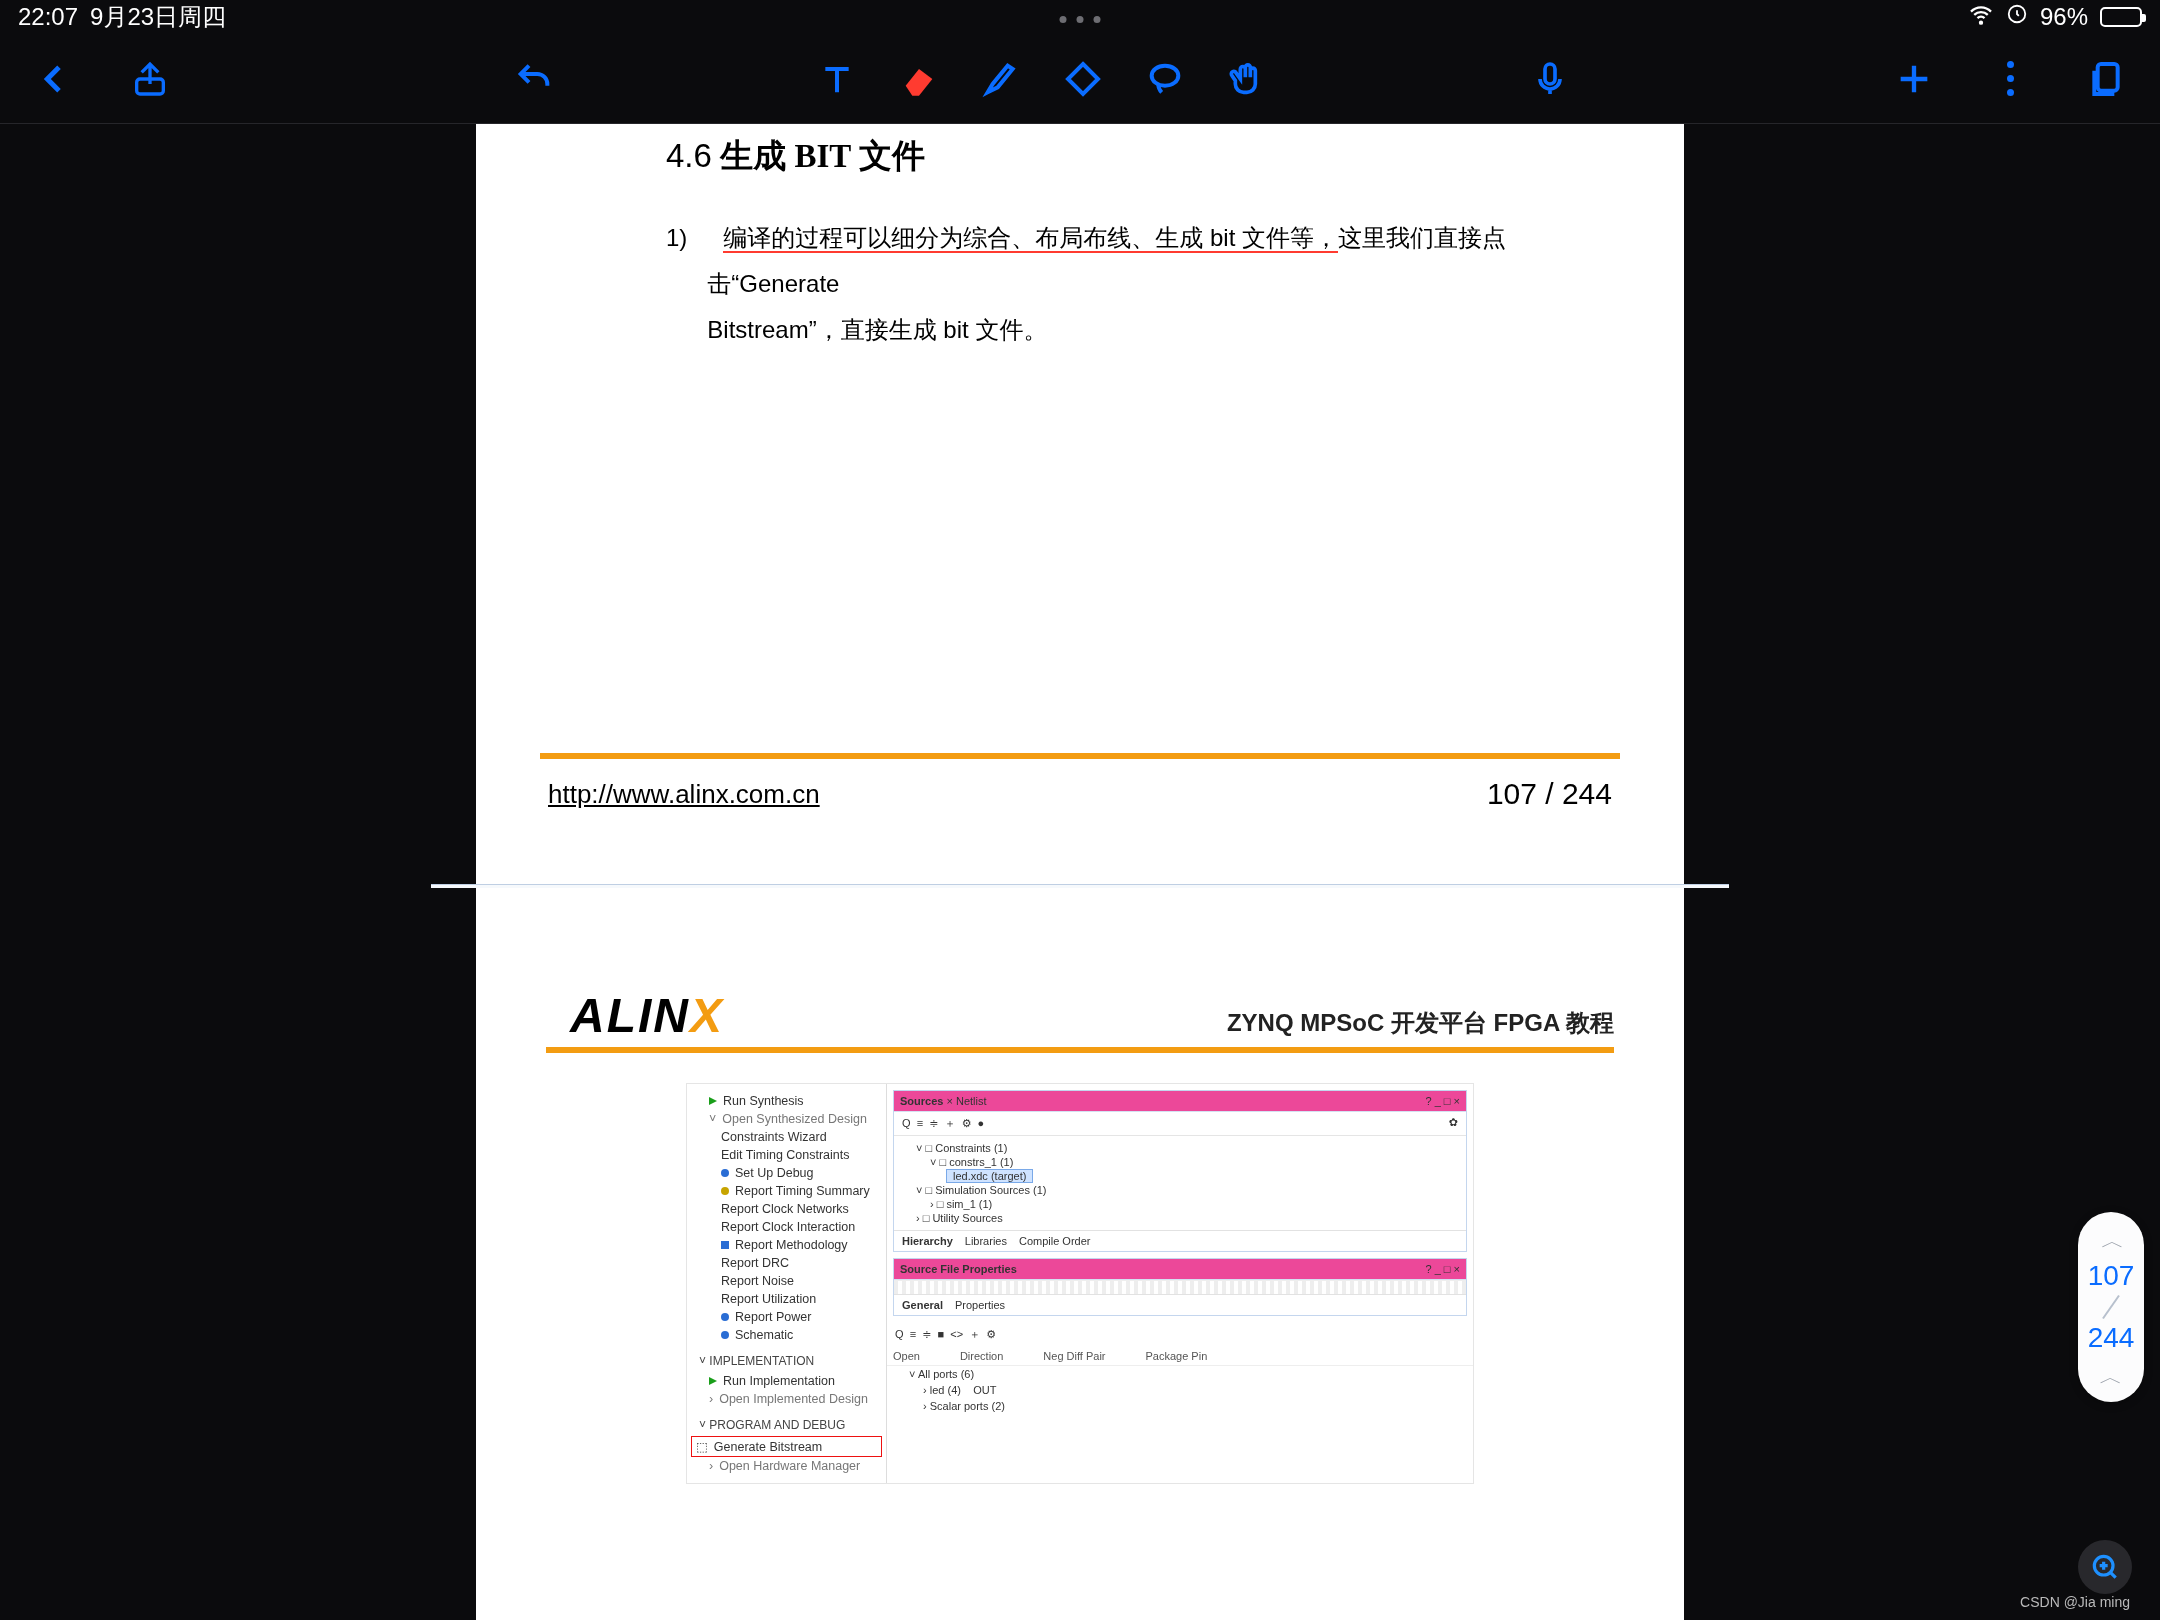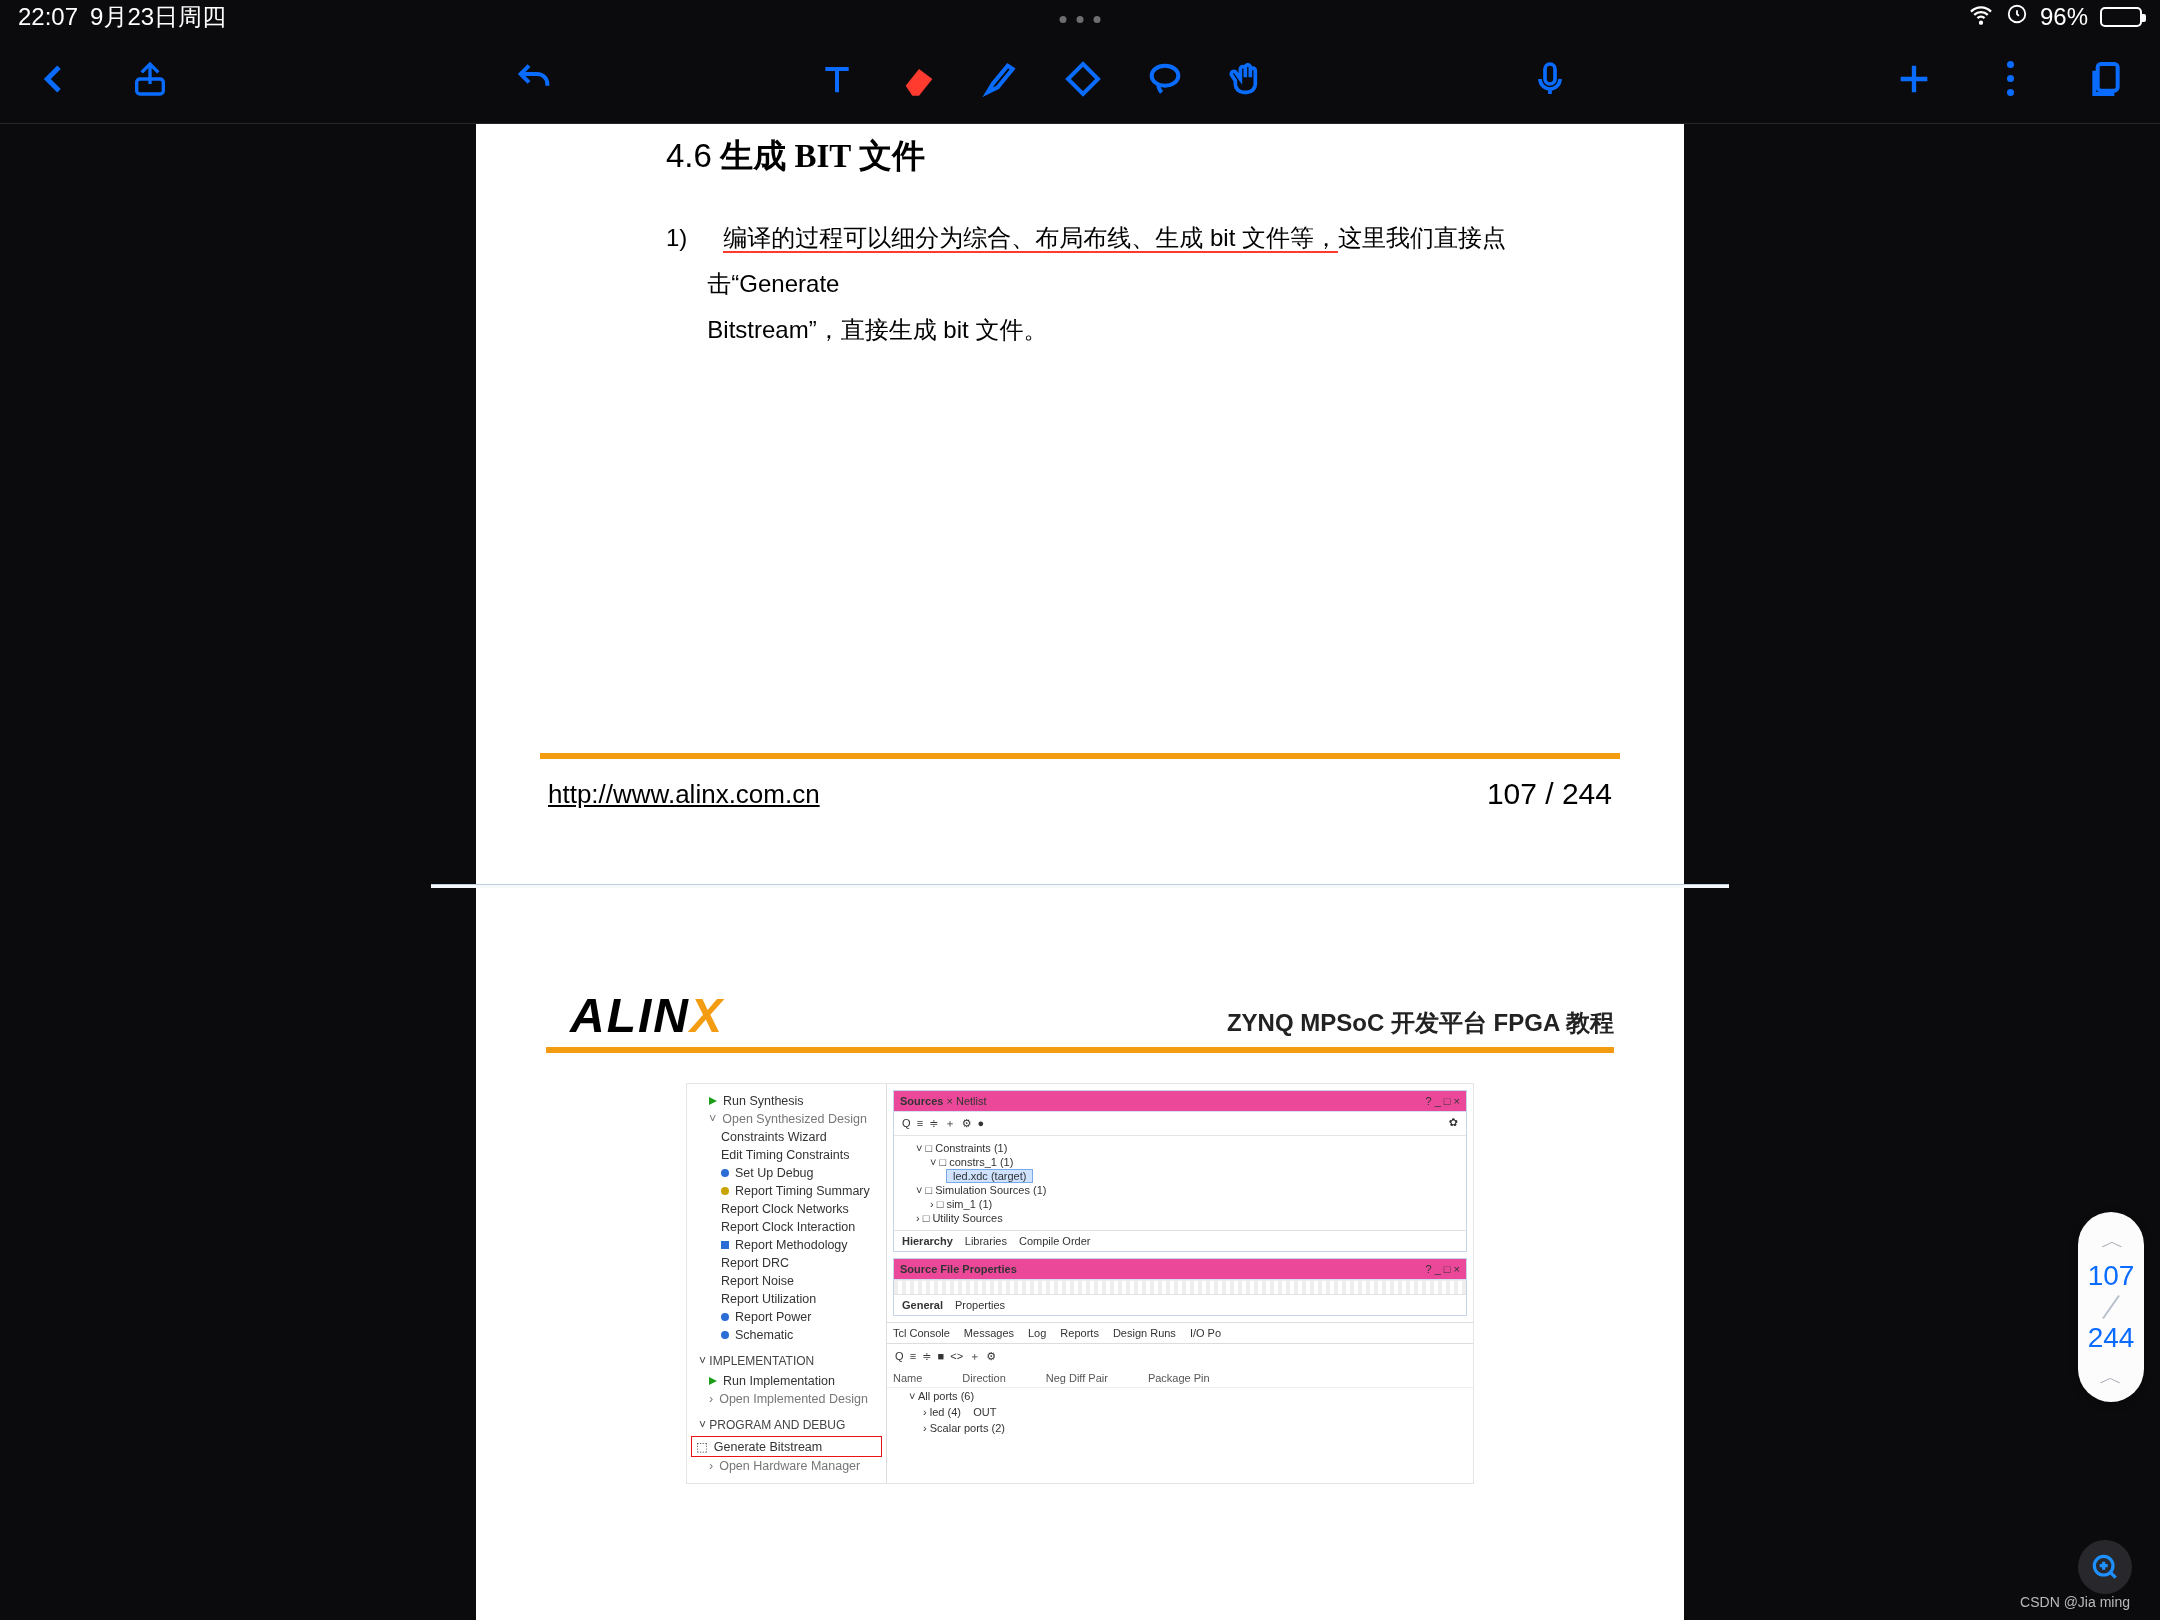--- a/index.html
+++ b/index.html
@@ -316,31 +316,23 @@
           <div class="panel-h">
               <b>Source File Properties</b>
               <span>?  _  □  ×</span>
             </div>
           <div class="panel-body" style="border-top:1px solid #eee;height:14px; background:repeating-linear-gradient(90deg,#eee,#eee 4px,#fff 4px,#fff 8px);"></div>
           <div class="tabs">
               <span class="act">General</span>
               <span>Properties</span>
             </div>
         </div>
-        <div class="btm-tabs">
-          <span>Tcl Console</span>
-            <span>Messages</span>
-          <span>Log</span>
-            <span>Reports</span>
-          <span>Design Runs</span>
-            <span>I/O Po</span>
-        </div>
         <div class="panel-body">Q &nbsp;≡ &nbsp;≑ &nbsp;■ &nbsp;&lt;&gt; &nbsp;＋ &nbsp;⚙</div>
         <div class="table-h">
-            <span>Name</span>
+            <span>Open</span>
             <span>Direction</span>
             <span>Neg Diff Pair</span>
             <span>Package Pin</span>
           </div>
         <div class="table-r">˅ <span>All ports (6)</span></div>
         <div class="table-r" style="padding-left:36px;">› <span>led (4)</span>&nbsp;&nbsp;&nbsp;&nbsp;<span>OUT</span></div>
         <div class="table-r" style="padding-left:36px;">› <span>Scalar ports (2)</span></div>
       </div>
     </div>
   </div>

